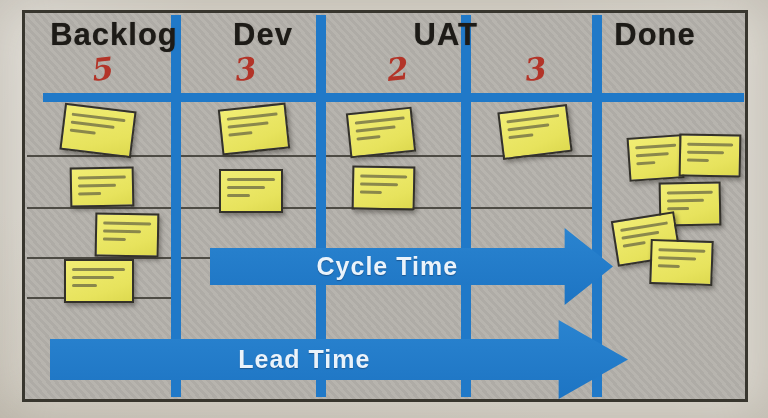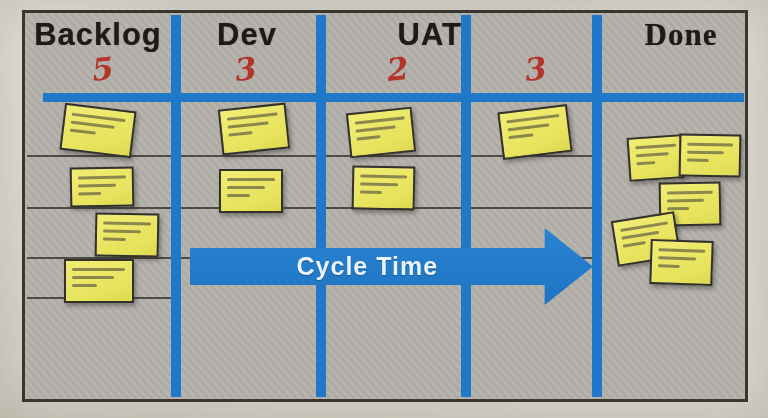--- a/index.html
+++ b/index.html
@@ -34,26 +34,27 @@
   .rowline{position:absolute;height:2px;background:#3c3a32;opacity:.85;z-index:1;}
   .rowline.r1{left:2px;top:142px;width:572px;}
   .rowline.r2{left:2px;top:194px;width:572px;}
   .rowline.r3{left:2px;top:244px;width:572px;}
   .rowline.r4{left:2px;top:284px;width:149px;}
   
   .colhead{
     position:absolute;top:4px;width:140px;height:36px;text-align:center;
     font-size:31px;font-weight:bold;color:#1d1b17;letter-spacing:1px;z-index:3;
     text-shadow:0 0 1px rgba(30,28,24,.6);
+    margin-left:16px;
   }
   .colhead.c1{left:3px;}
   .colhead.c2{left:152px;}
   .colhead.c3{left:297px;text-align:right;}
   .colhead.c4{left:430px;}
-  .colhead.c5{left:586px;font-family:Liberation Serif, serif;}
+  .colhead.c5{left:544px;}
   .wip{
     position:absolute;top:38px;width:40px;height:38px;text-align:center;
     font-size:31px;font-weight:bold;font-style:italic;color:#b33428;z-index:3;
     transform:rotate(-6deg);
     font-family:"DejaVu Serif", serif;
   }
   .wip.c1{left:58px;}
   .wip.c2{left:201px;}
   .wip.c3{left:353px;}
   .wip.c4{left:491px;}
@@ -65,20 +66,21 @@
     box-shadow:2px 3px 4px rgba(40,38,32,.40);
   }
   .note .s{height:3px;background:#56543f;margin:5px 6px 0;border-radius:2px;opacity:.65;}
   .note .s:nth-child(1){margin-top:7px;width:80%;}
   .note .s:nth-child(2){width:64%;}
   .note .s:nth-child(3){width:38%;}
   
   .arrow{
     position:absolute;z-index:5;
     background:linear-gradient(180deg,#2a84d0 0%,#1d74c3 100%);
+    margin-left:20px;
   }
   .arrow.cycle{
     left:165px;top:215px;width:403px;height:77px;
     clip-path:polygon(0 26%,88% 26%,88% 0,100% 50%,88% 100%,88% 74%,0 74%);
   }
   .arrow.lead{
     left:5px;top:307px;width:578px;height:79px;
     clip-path:polygon(0 24%,88% 24%,88% 0,100% 50%,88% 100%,88% 76%,0 76%);
   }
   .arrow .lbl{
@@ -184,15 +186,18 @@
         <div class="note" style="left: 625px; top: 227px; width: 63px; height: 45px; transform: rotate(2deg);">
           <div class="s"></div>
           <div class="s"></div>
           <div class="s"></div>
         </div>
       </div>
 
     <div class="arrow cycle">
       <div class="lbl">Cycle Time</div>
     </div>
+    <div class="arrow lead">
+      <div class="lbl">Lead Time</div>
+    </div>
 
   </div>
 </div>
 
 </body></html>

